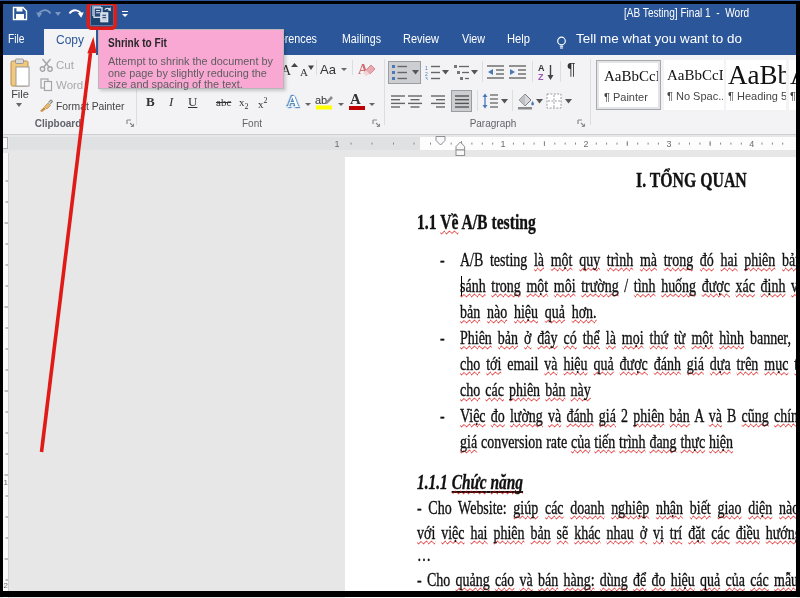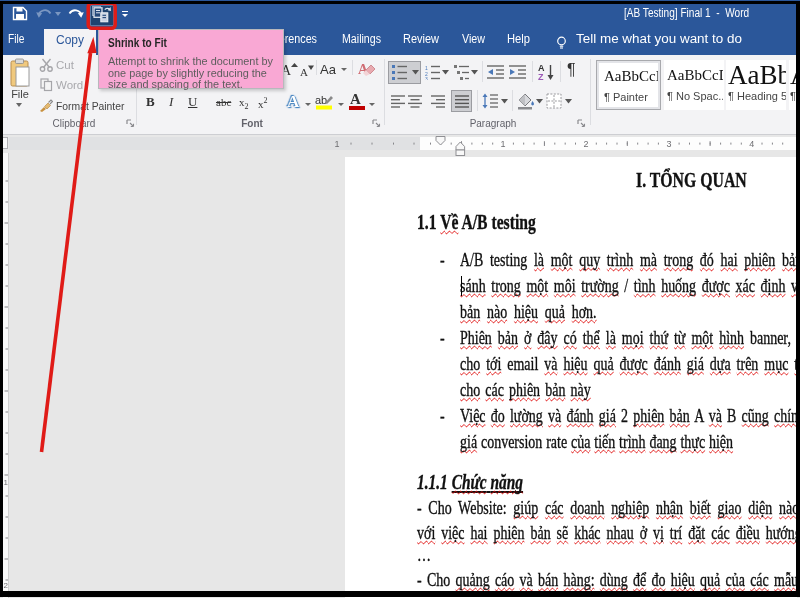--- a/index.html
+++ b/index.html
@@ -84,22 +84,22 @@
       <line x1="4.8" y1="10.2" x2="8.2" y2="10.2" stroke="#fff" stroke-width="1.1"></line>
       <line x1="5" y1="12" x2="8" y2="12" stroke="#fff" stroke-width="1.1"></line>
     </svg>
     <div class="tab" id="tbTell" style="transform:scaleX(1.121);transform-origin:0 50%;left:576px;">Tell me what you want to do</div>
   </div>
 
   <div class="abs" id="ribbon">
     <div class="vsep" style="left:136px;"></div>
     <div class="vsep" style="left:384px;"></div>
     <div class="vsep" style="left:590px;"></div>
-    <div class="glabel" style="left:24px;">Clipboard</div>
-    <div class="glabel" style="left:202px;font-weight:bold;">Font</div>
+    <div class="glabel" style="left:8px;font-weight:bold;">Clipboard</div>
+    <div class="glabel" style="left:202px;">Font</div>
     <div class="glabel" style="left:443px;">Paragraph</div>
     <div id="clipgrp">
 
       <svg class="abs" style="left:8px;top:3px" width="23" height="30" viewBox="0 0 23 30">
         <rect x="3" y="3" width="17" height="25" rx="1.5" fill="#f0c97e" stroke="#b98d4f" stroke-width="1"></rect>
         <rect x="7.5" y="1" width="8" height="4.5" rx="1" fill="#d9d9d9" stroke="#8a8a8a" stroke-width="0.8"></rect>
         <rect x="8" y="9" width="13" height="19" fill="#fff" stroke="#9a9a9a" stroke-width="1"></rect>
       </svg>
       <div class="abs" style="left:2px;top:33px;width:36px;text-align:center;font-size:11px;color:#444;">File</div>
       <div class="abs" style="left:16px;top:48px;width:0;height:0;border-left:3.5px solid transparent;border-right:3.5px solid transparent;border-top:4px solid #666;"></div>

